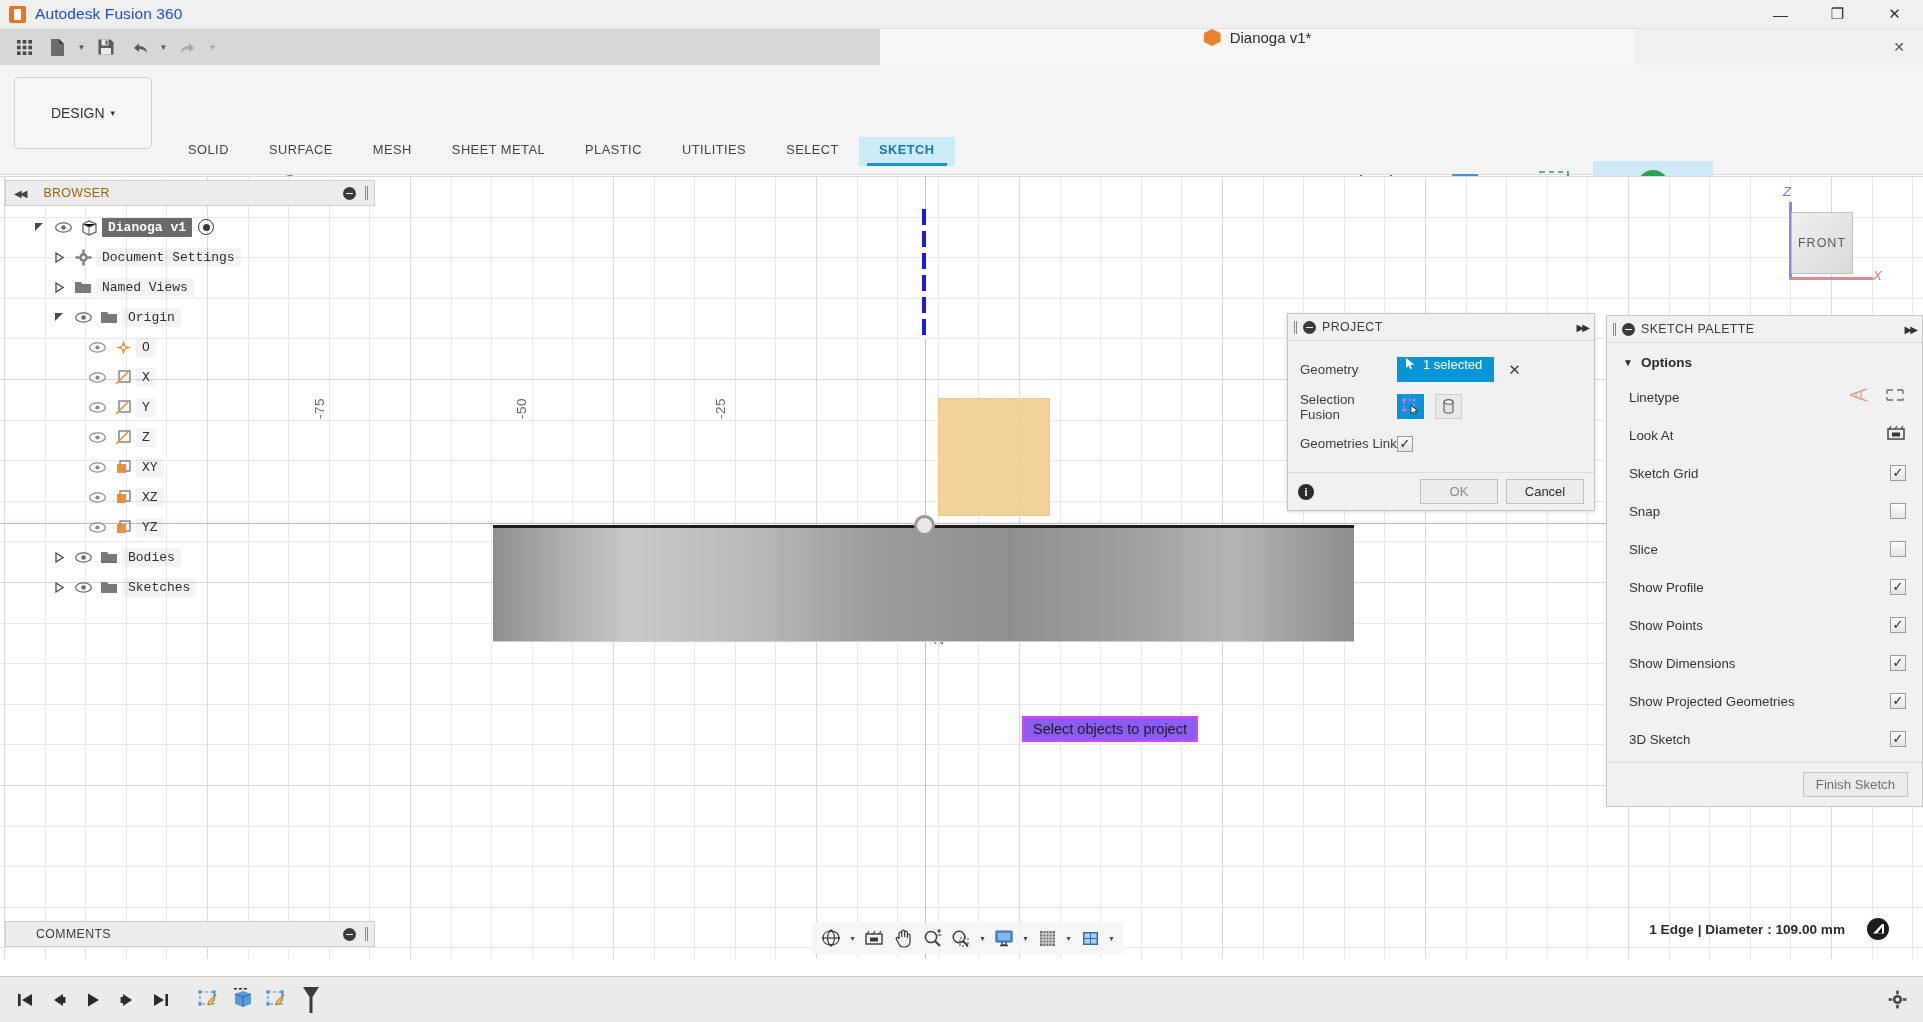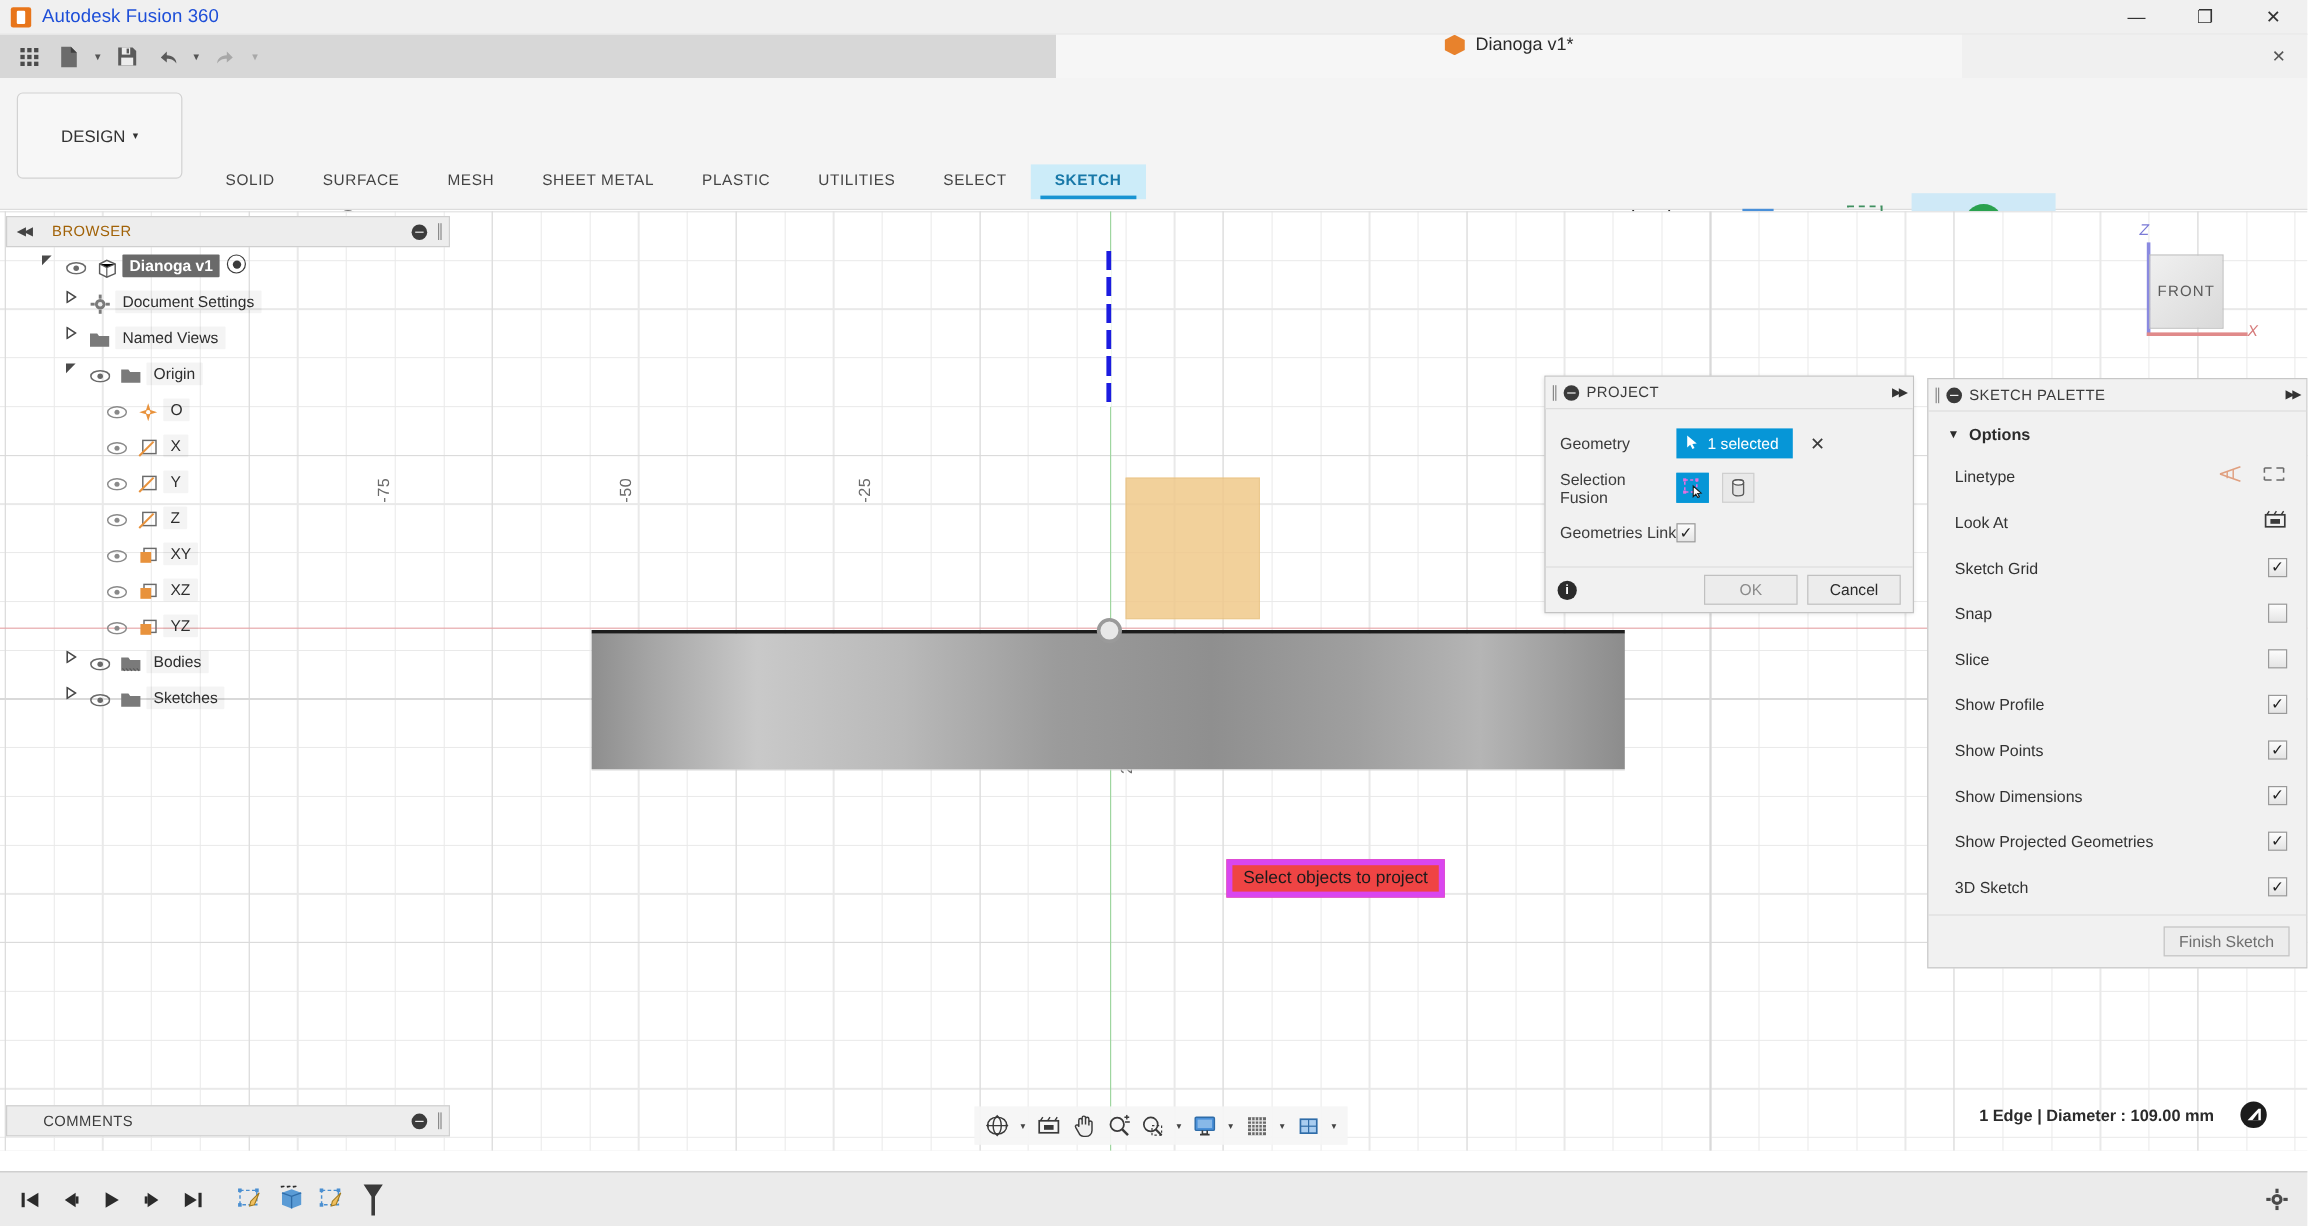--- a/index.html
+++ b/index.html
@@ -120,21 +120,21 @@
   .bh-collapse { margin-left: 8px; font-size: 10px; color: #444; letter-spacing: -2px; }
   .bh-title { margin-left: 18px; font-size: 12.3px; color: #a16207; letter-spacing: .4px; }
   .bh-min {
     margin-left: auto; margin-right: 9px; width: 13px; height: 13px;
     border-radius: 50%; background: #3c3c3c; position: relative;
   }
   .bh-min::after { content: ""; position: absolute; left: 3px; top: 6px; width: 7px; height: 1.5px; background: #ededed; }
   .bh-grip { width: 3px; height: 14px; border-left: 1px solid #8a8a8a; border-right: 1px solid #8a8a8a; margin-right: 6px; }
 
   .tree { position: absolute; left: 12px; top: 32px; width: 360px; pointer-events: auto; }
-  .node { display: flex; align-items: flex-start; height: 30px; font-size: 13px; color: #2d2d2d; }
+  .node { display: flex; align-items: center; height: 30px; font-size: 13px; color: #2d2d2d; font-family: Liberation Mono, monospace; }
   .twisty { width: 22px; display: flex; align-items: center; justify-content: center; color: #4a4a4a; }
   .eye {
     width: 26px; height: 22px; display: flex; align-items: center;
     justify-content: center;
   }
   .nicon { width: 26px; height: 22px; display: flex; align-items: center; justify-content: center; }
   .nlabel { padding: 2px 6px; background: rgba(0,0,0,0.045); border-radius: 1px; white-space: nowrap; }
   .node.selected .nlabel { background: #6a6a6a; color: #fff; font-weight: 600; }
   .node-radio {
     width: 16px; height: 16px; border-radius: 50%; border: 1.6px solid #3b3b3b;
@@ -186,21 +186,21 @@
   .proj-line {
     position: absolute; left: 922px; top: 33px; width: 4px; height: 130px;
     background: repeating-linear-gradient(to bottom, #1c1ce0 0 16px, #ffffff 16px 22px);
   }
   .origin-pt {
     position: absolute; left: 914px; top: 339px; width: 21px; height: 21px;
     border-radius: 50%; border: 3px solid #9a9a9a; background: #e8e8e8;
   }
   .tooltip {
     position: absolute; left: 1022px; top: 540px;
-    background: #ef4444; border: 5px solid #d946ef;
+    background: #8b5cf6; border: 2px solid #d946ef;
     font-size: 14.5px; color: #1b1b1b; padding: 3px 9px;
   }
 
   
   .viewcube { position: absolute; right: 40px; top: 8px; width: 120px; height: 110px; }
   .vc-face {
     position: absolute; left: 28px; top: 28px; width: 62px; height: 62px;
     background: linear-gradient(135deg, #f0f0f0, #d9d9d9);
     border: 1px solid #c0c0c0;
     display: flex; align-items: center; justify-content: center;
@@ -224,21 +224,21 @@
   .dlg-grip { width: 3px; height: 13px; border-left: 1px solid #888; border-right: 1px solid #888; }
   .dlg-min { width: 13px; height: 13px; border-radius: 50%; background: #3a3a3a; position: relative; }
   .dlg-min::after { content: ""; position: absolute; left: 3px; top: 6px; width: 7px; height: 1.5px; background: #f1f1f1; }
   .dlg-title { font-size: 12.4px; color: #3b3b3b; letter-spacing: .4px; }
   .dlg-expand { margin-left: auto; font-size: 10px; color: #333; letter-spacing: -2px; }
   .dlg-body { padding: 10px 12px 10px 12px; }
   .dlg-row { display: flex; align-items: center; height: 37px; }
   .dlg-label { width: 97px; font-size: 13.3px; color: #3b3b3b; }
   .sel-chip {
     background: #0696d7; color: #fff; font-size: 13px; height: 25px;
-    min-width: 95px; display: flex; align-items: center; gap: 7px;
+    min-width: 95px; display: flex; align-items: flex-start; gap: 7px;
     padding: 0 12px 0 8px;
   }
   .chip-cursor { font-size: 12px; }
   .sel-x { margin-left: 14px; font-size: 15px; color: #3b3b3b; }
   .filter-btn {
     width: 27px; height: 25px; display: flex; align-items: center; justify-content: center;
     background: #e9e9e9; border: 1px solid #cfcfcf;
   }
   .filter-btn.active { background: #0696d7; border-color: #0696d7; }
   .cb {

